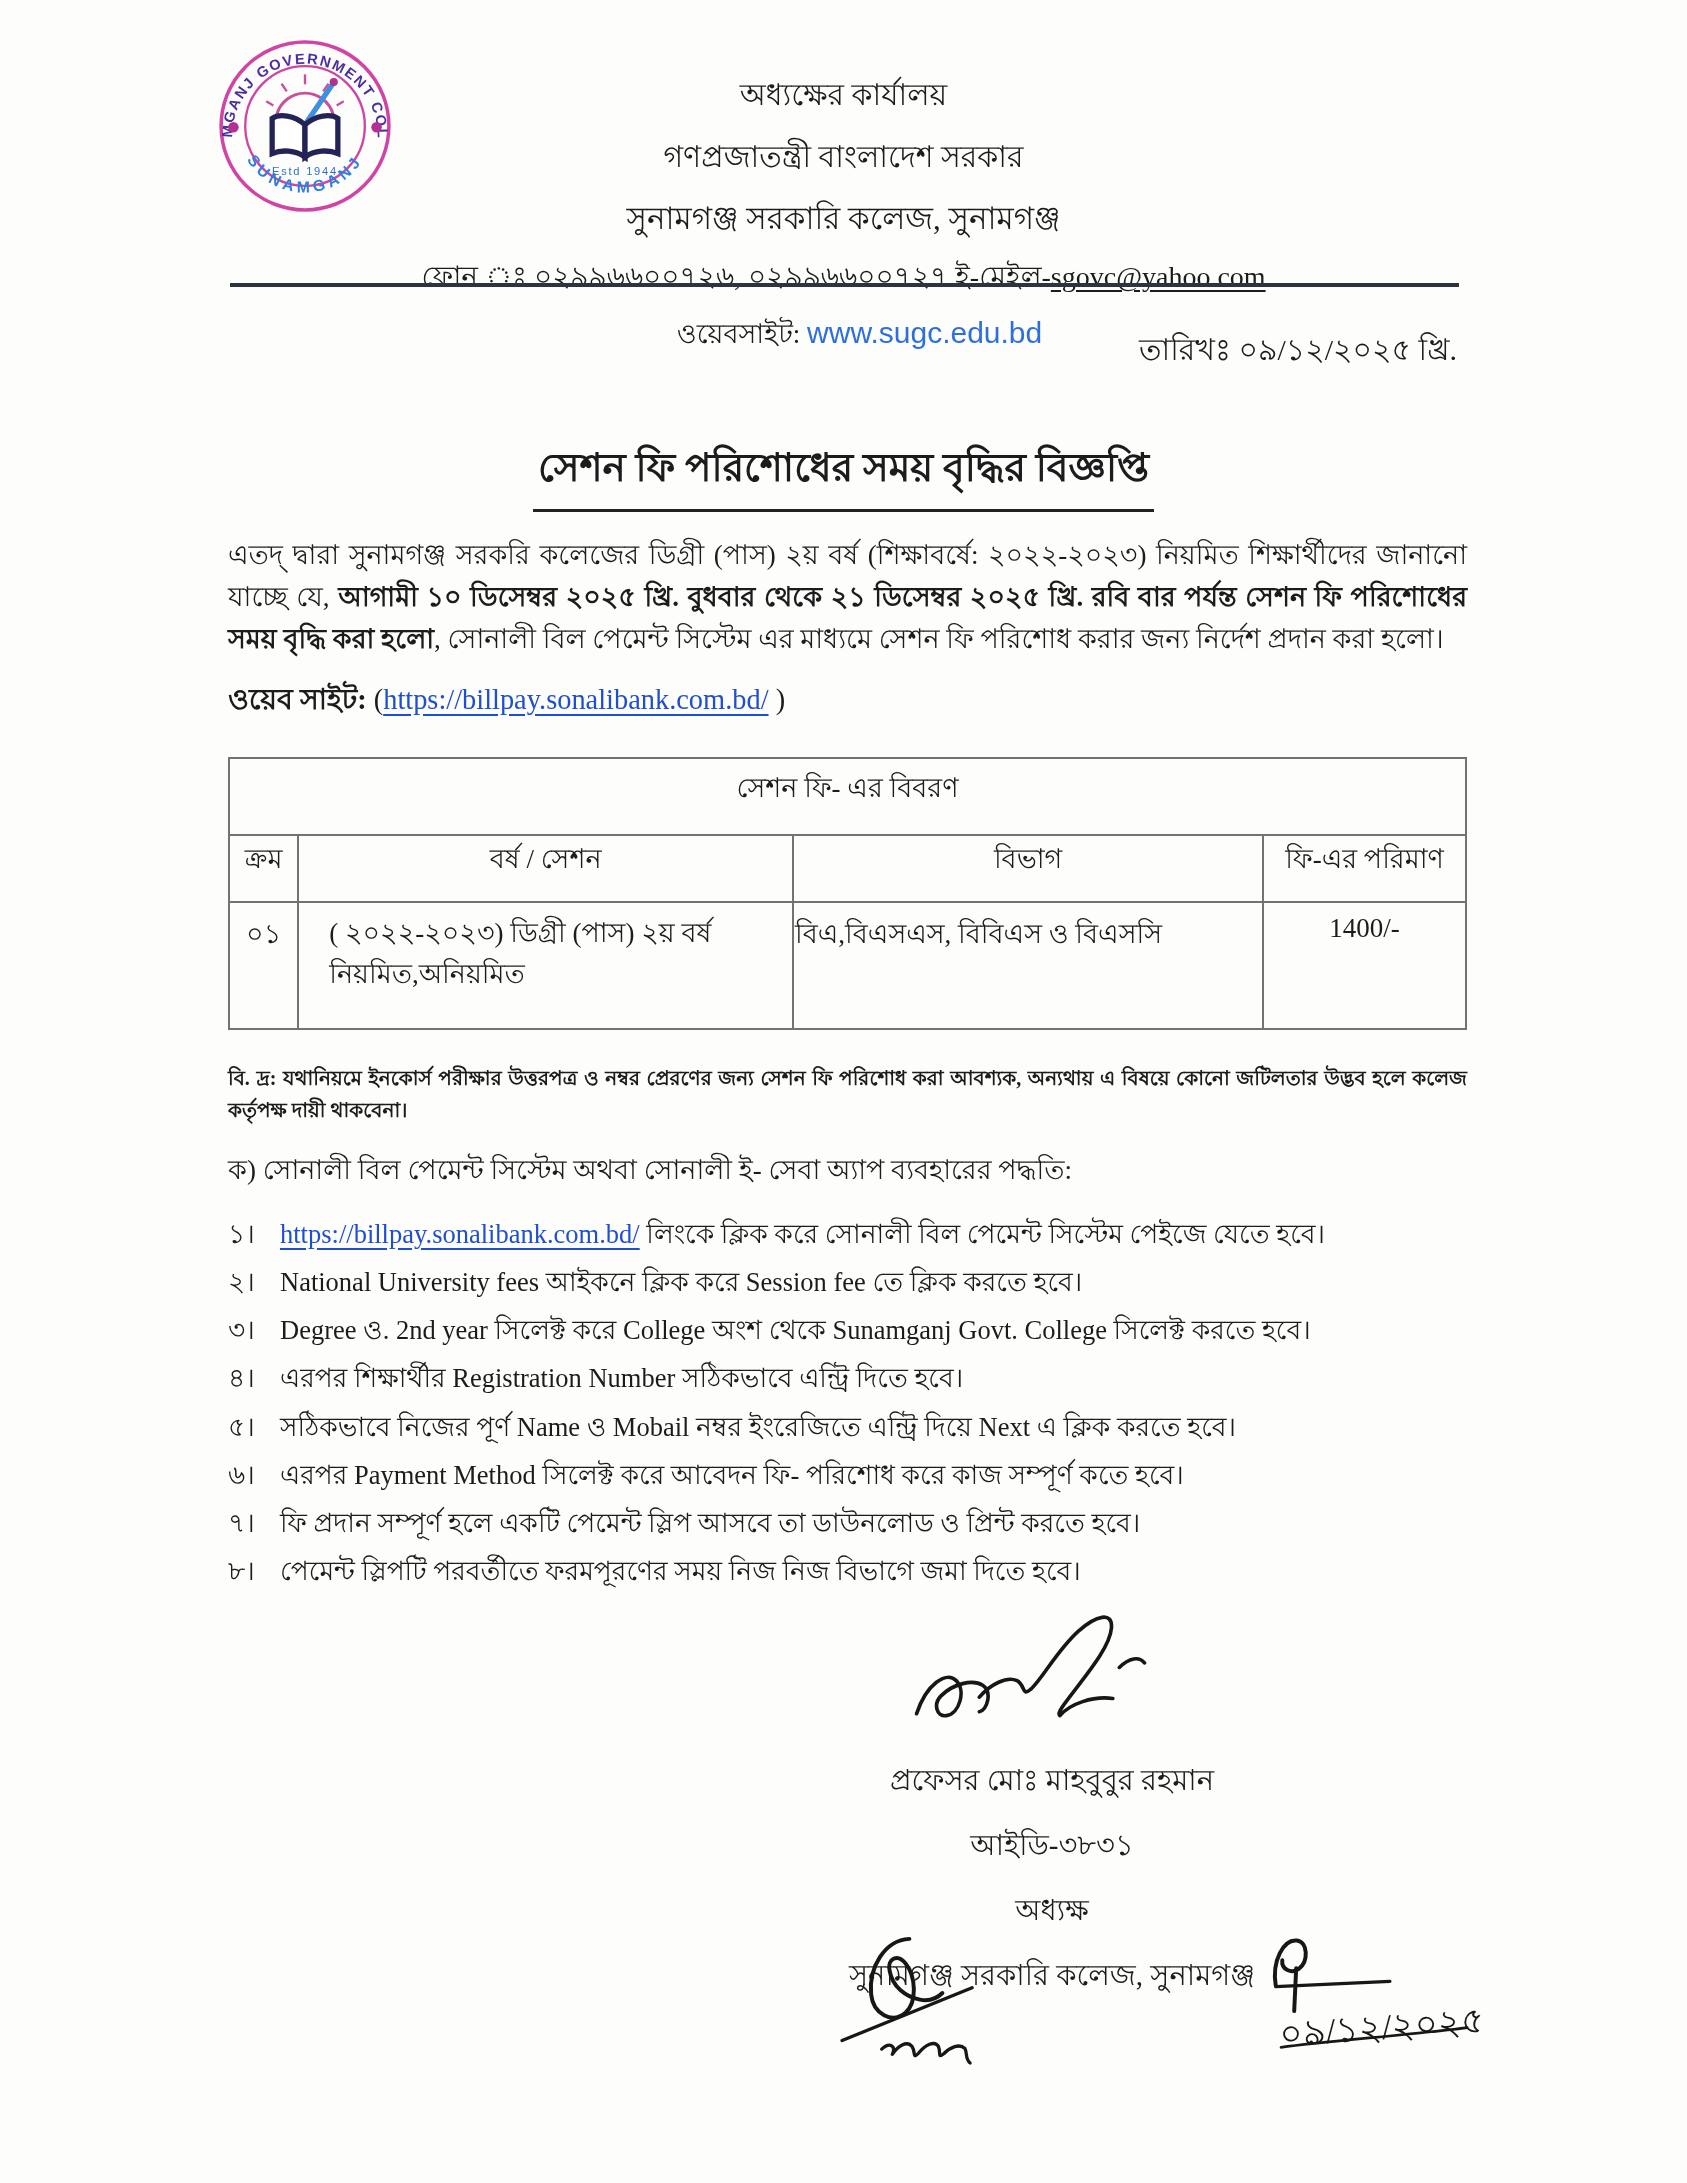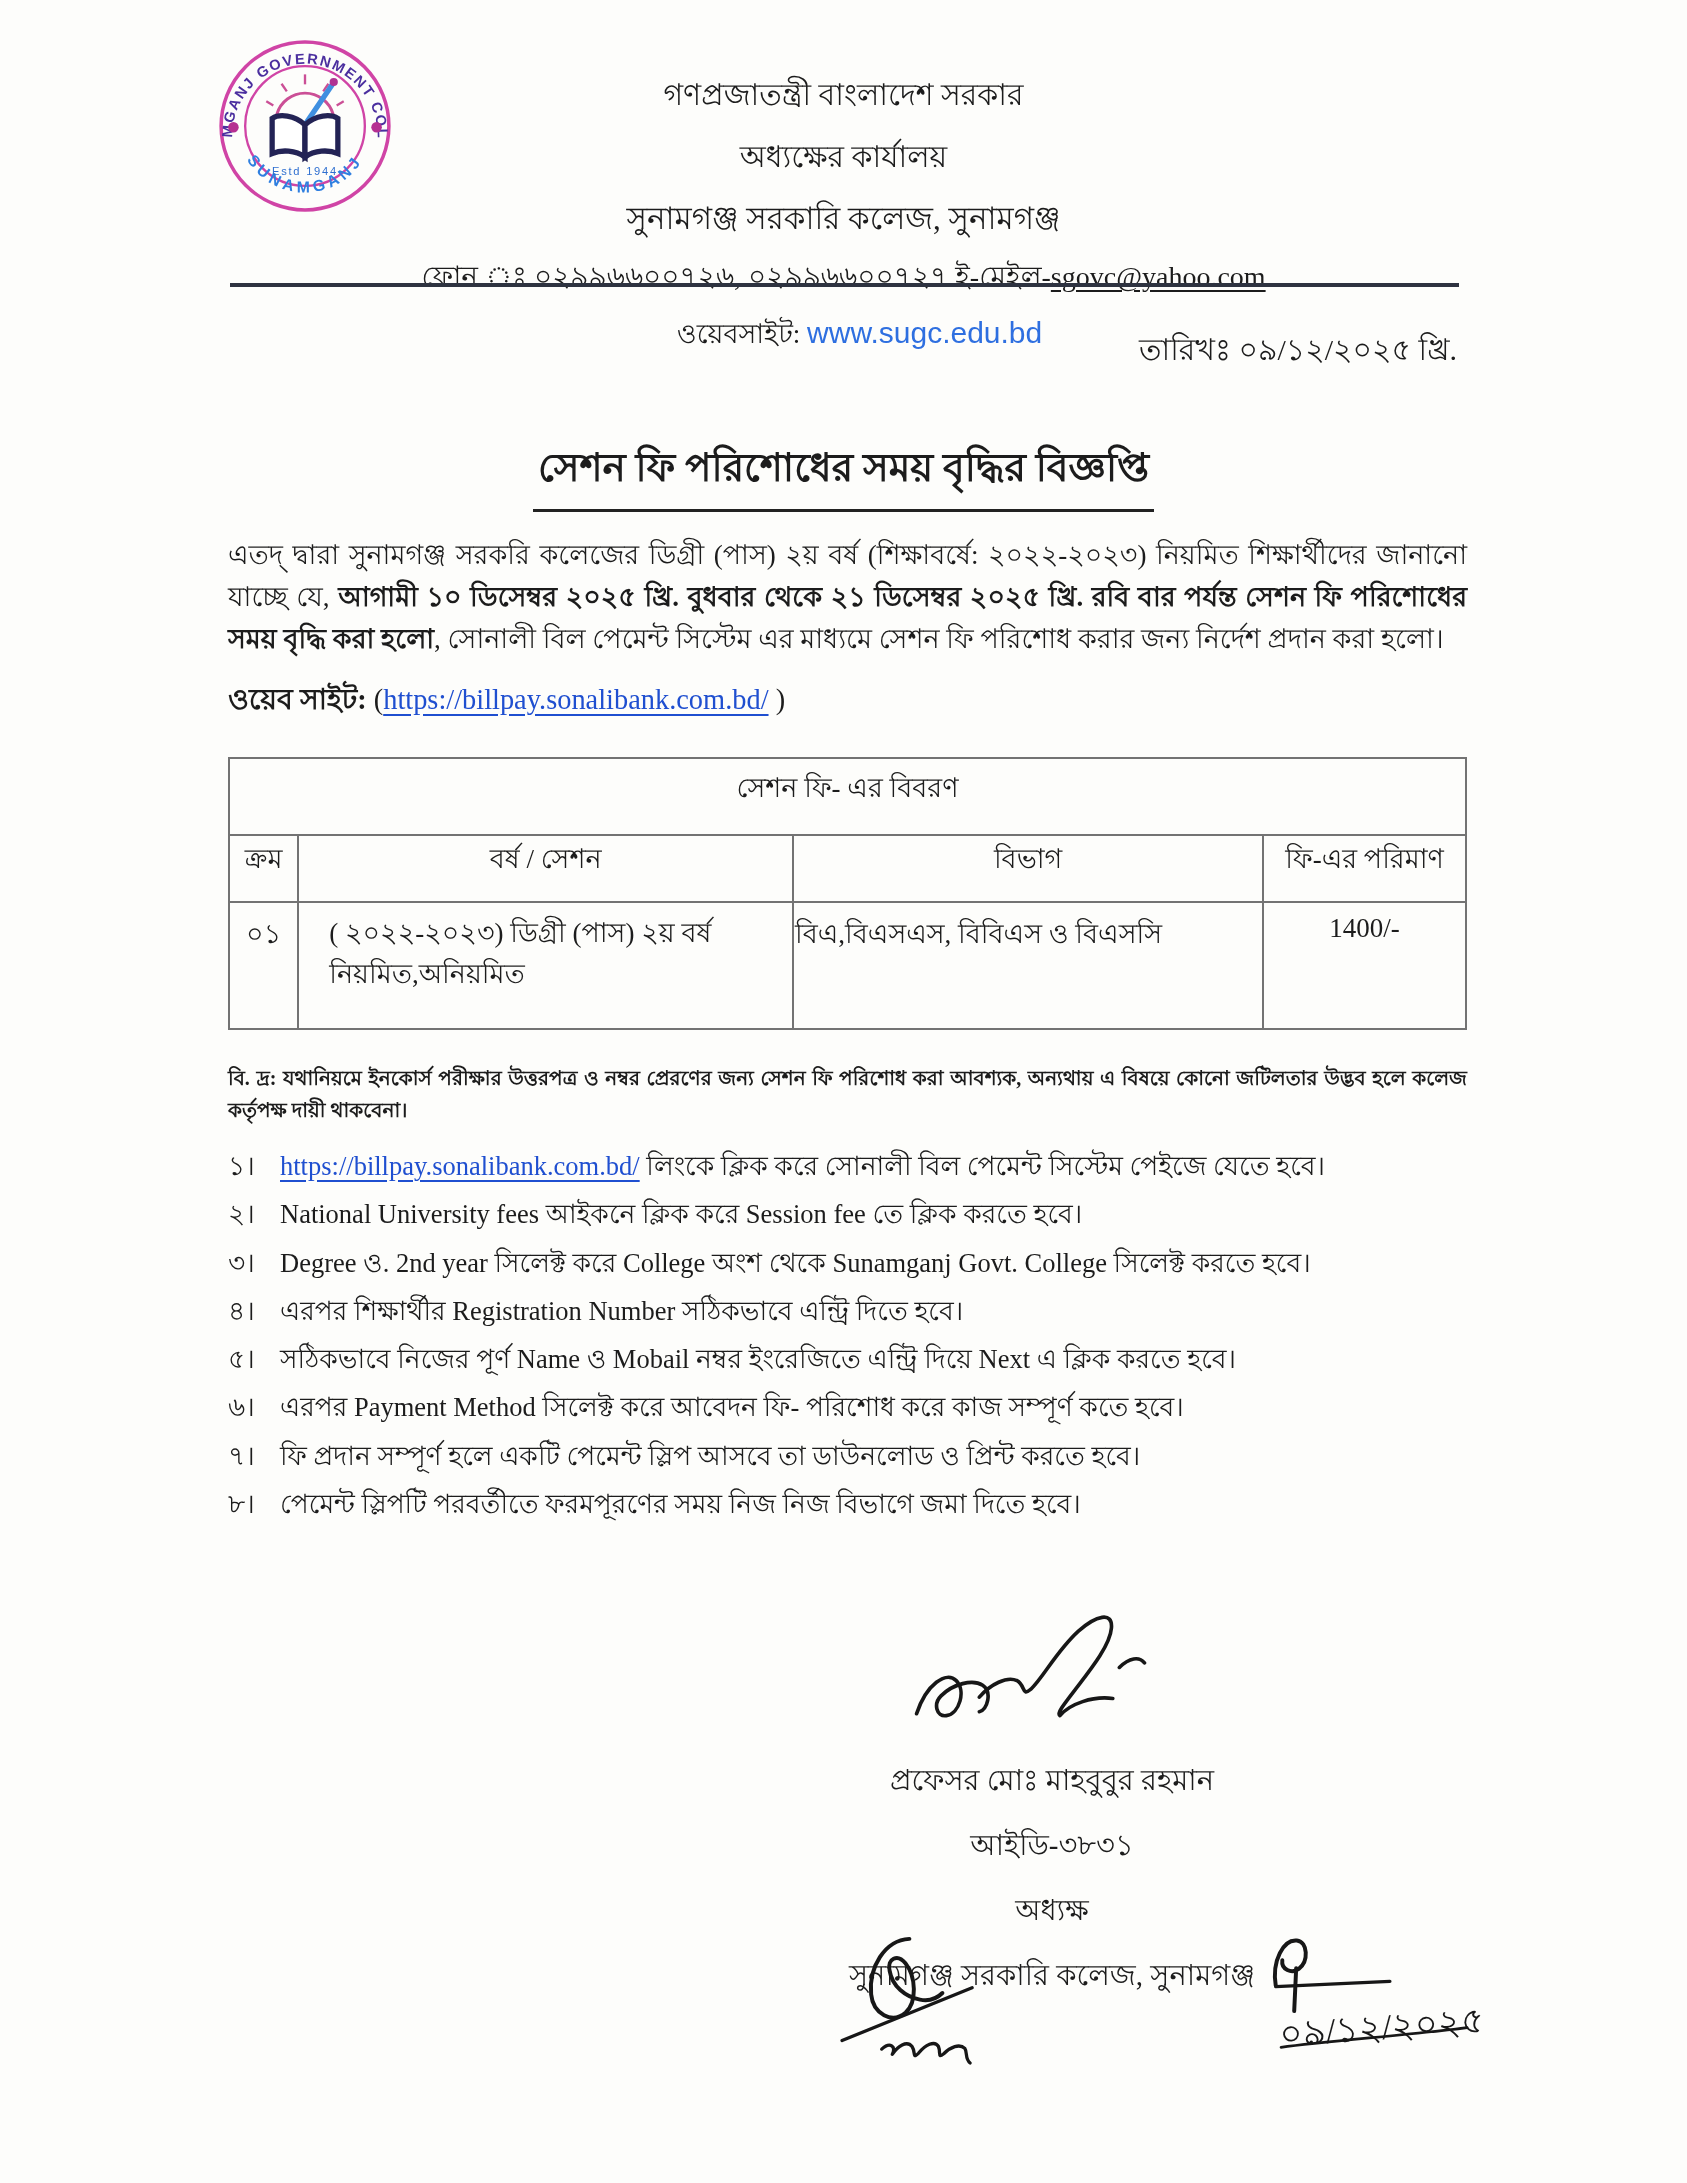--- a/index.html
+++ b/index.html
@@ -97,22 +97,22 @@
 
     <g>
       <path d="M150,148 C132,131 106,129 94,137 L94,197 C110,190 134,191 150,203 Z" fill="#ffffff" stroke="#232355" stroke-width="9"></path>
       <path d="M150,148 C168,131 194,129 206,137 L206,197 C190,190 166,191 150,203 Z" fill="#ffffff" stroke="#232355" stroke-width="9"></path>
       <line x1="150" y1="148" x2="150" y2="203" stroke="#232355" stroke-width="5"></line>
     </g>
     <text class="estd" x="150" y="234" text-anchor="middle">Estd 1944</text>
   </svg>
 
   <div class="header-text">
+    <div class="h-line h-office">অধ্যক্ষের কার্যালয়</div>
     <div class="h-line h-govt">গণপ্রজাতন্ত্রী বাংলাদেশ সরকার</div>
-    <div class="h-line h-office">অধ্যক্ষের কার্যালয়</div>
     <div class="h-line h-college">সুনামগঞ্জ সরকারি কলেজ, সুনামগঞ্জ</div>
     <div class="h-line h-phone"><span>ফোন ঃ ০২৯৯৬৬০০৭২৬, ০২৯৯৬৬০০৭২৭ ই-মেইল-</span><a class="h-email" href="#">sgovc@yahoo.com</a></div>
     <div class="h-line h-website"><span>ওয়েবসাইট: </span><a class="h-weburl" href="#">www.sugc.edu.bd</a></div>
   </div>
 
   <div class="rule"></div>
 
   <div class="date-line">তারিখঃ  ০৯/১২/২০২৫ খ্রি.</div>
 
   <div class="doc-title-wrap">
@@ -151,20 +151,21 @@
           <div>নিয়মিত,অনিয়মিত</div>
         </td>
         <td class="c-dept">বিএ,বিএসএস, বিবিএস ও বিএসসি</td>
         <td class="c-fee">1400/-</td>
       </tr>
     </tbody>
       </table>
 
     <div class="note">বি. দ্র: যথানিয়মে ইনকোর্স পরীক্ষার উত্তরপত্র ও নম্বর প্রেরণের জন্য সেশন ফি পরিশোধ করা আবশ্যক, অন্যথায় এ বিষয়ে কোনো জটিলতার উদ্ভব হলে কলেজ কর্তৃপক্ষ দায়ী থাকবেনা।</div>
 
+    <div class="method">ক) সোনালী বিল পেমেন্ট সিস্টেম অথবা সোনালী ই- সেবা অ্যাপ ব্যবহারের পদ্ধতি:</div>
 
     <div class="steps" id="steps">
         <div class="step"><span class="step-num">১।</span><span><a class="link" href="#">https://billpay.sonalibank.com.bd/</a><span> লিংকে ক্লিক করে সোনালী বিল পেমেন্ট সিস্টেম পেইজে যেতে হবে।</span></span></div>
         <div class="step"><span class="step-num">২।</span><span><span>National University fees আইকনে ক্লিক করে Session fee তে ক্লিক করতে হবে।</span></span></div>
         <div class="step"><span class="step-num">৩।</span><span><span>Degree ও. 2nd year সিলেক্ট করে College অংশ থেকে Sunamganj Govt. College সিলেক্ট করতে হবে।</span></span></div>
         <div class="step"><span class="step-num">৪।</span><span><span>এরপর শিক্ষার্থীর Registration Number সঠিকভাবে এন্ট্রি দিতে হবে।</span></span></div>
         <div class="step"><span class="step-num">৫।</span><span><span>সঠিকভাবে নিজের পূর্ণ Name ও Mobail নম্বর ইংরেজিতে এন্ট্রি দিয়ে Next এ ক্লিক করতে হবে।</span></span></div>
         <div class="step"><span class="step-num">৬।</span><span><span>এরপর Payment Method সিলেক্ট করে আবেদন ফি- পরিশোধ করে কাজ সম্পূর্ণ কতে হবে।</span></span></div>
         <div class="step"><span class="step-num">৭।</span><span><span>ফি প্রদান সম্পূর্ণ হলে একটি পেমেন্ট স্লিপ আসবে তা ডাউনলোড ও প্রিন্ট করতে হবে।</span></span></div>
         <div class="step"><span class="step-num">৮।</span><span><span>পেমেন্ট স্লিপটি পরবর্তীতে ফরমপূরণের সময় নিজ নিজ বিভাগে জমা দিতে হবে।</span></span></div>

